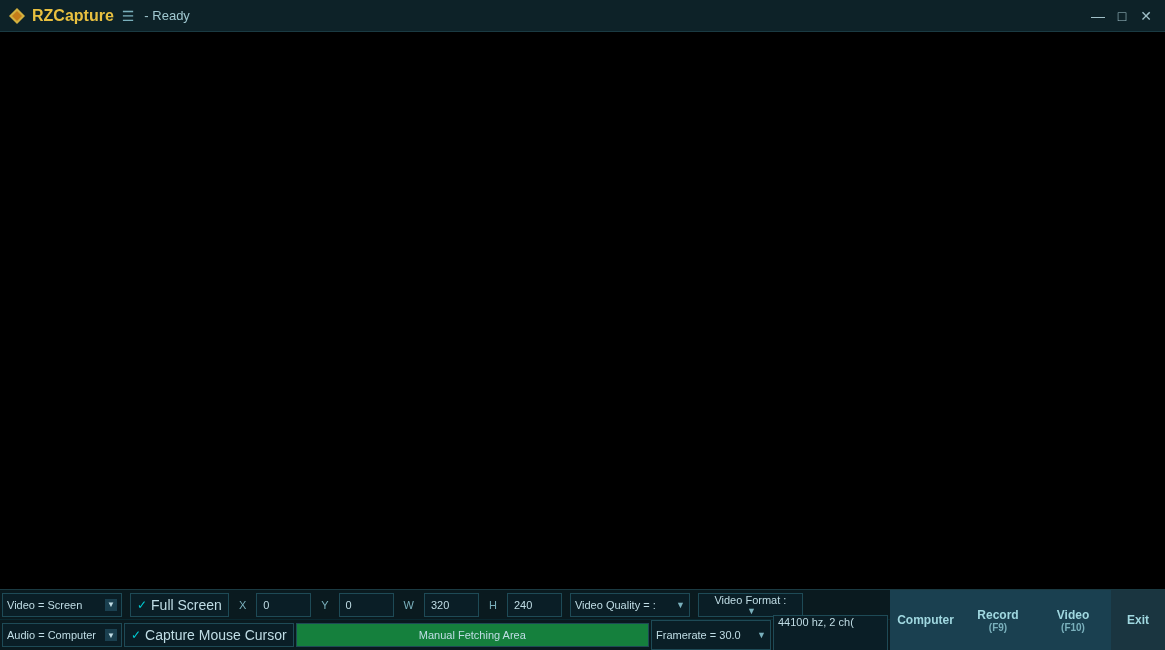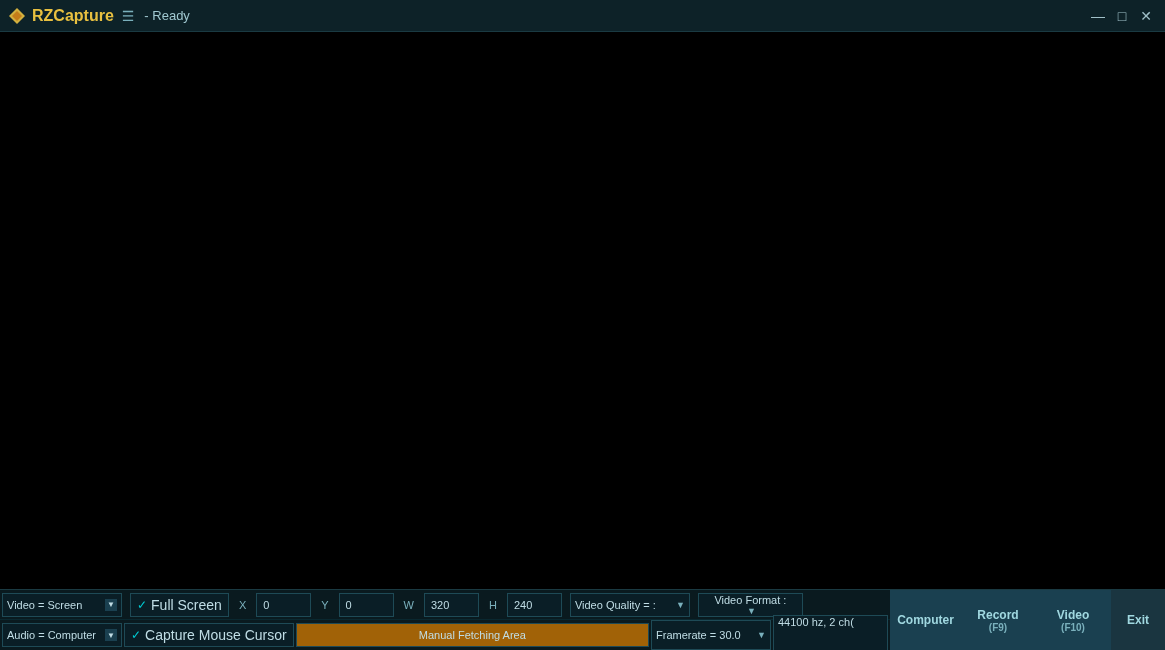--- a/index.html
+++ b/index.html
@@ -186,21 +186,21 @@
       padding: 0 4px;
       display: flex;
       align-items: center;
       justify-content: center;
       min-width: 105px;
       flex-direction: column;
     }
 
     .fetch-area {
       height: 24px;
-      background: #a16207;
+      background: #15803d;
       border: 1px solid #1e4a56;
       color: #c0dde5;
       font-size: 11px;
       padding: 0 16px;
       display: flex;
       align-items: center;
       justify-content: center;
       flex: 1;
     }
 

